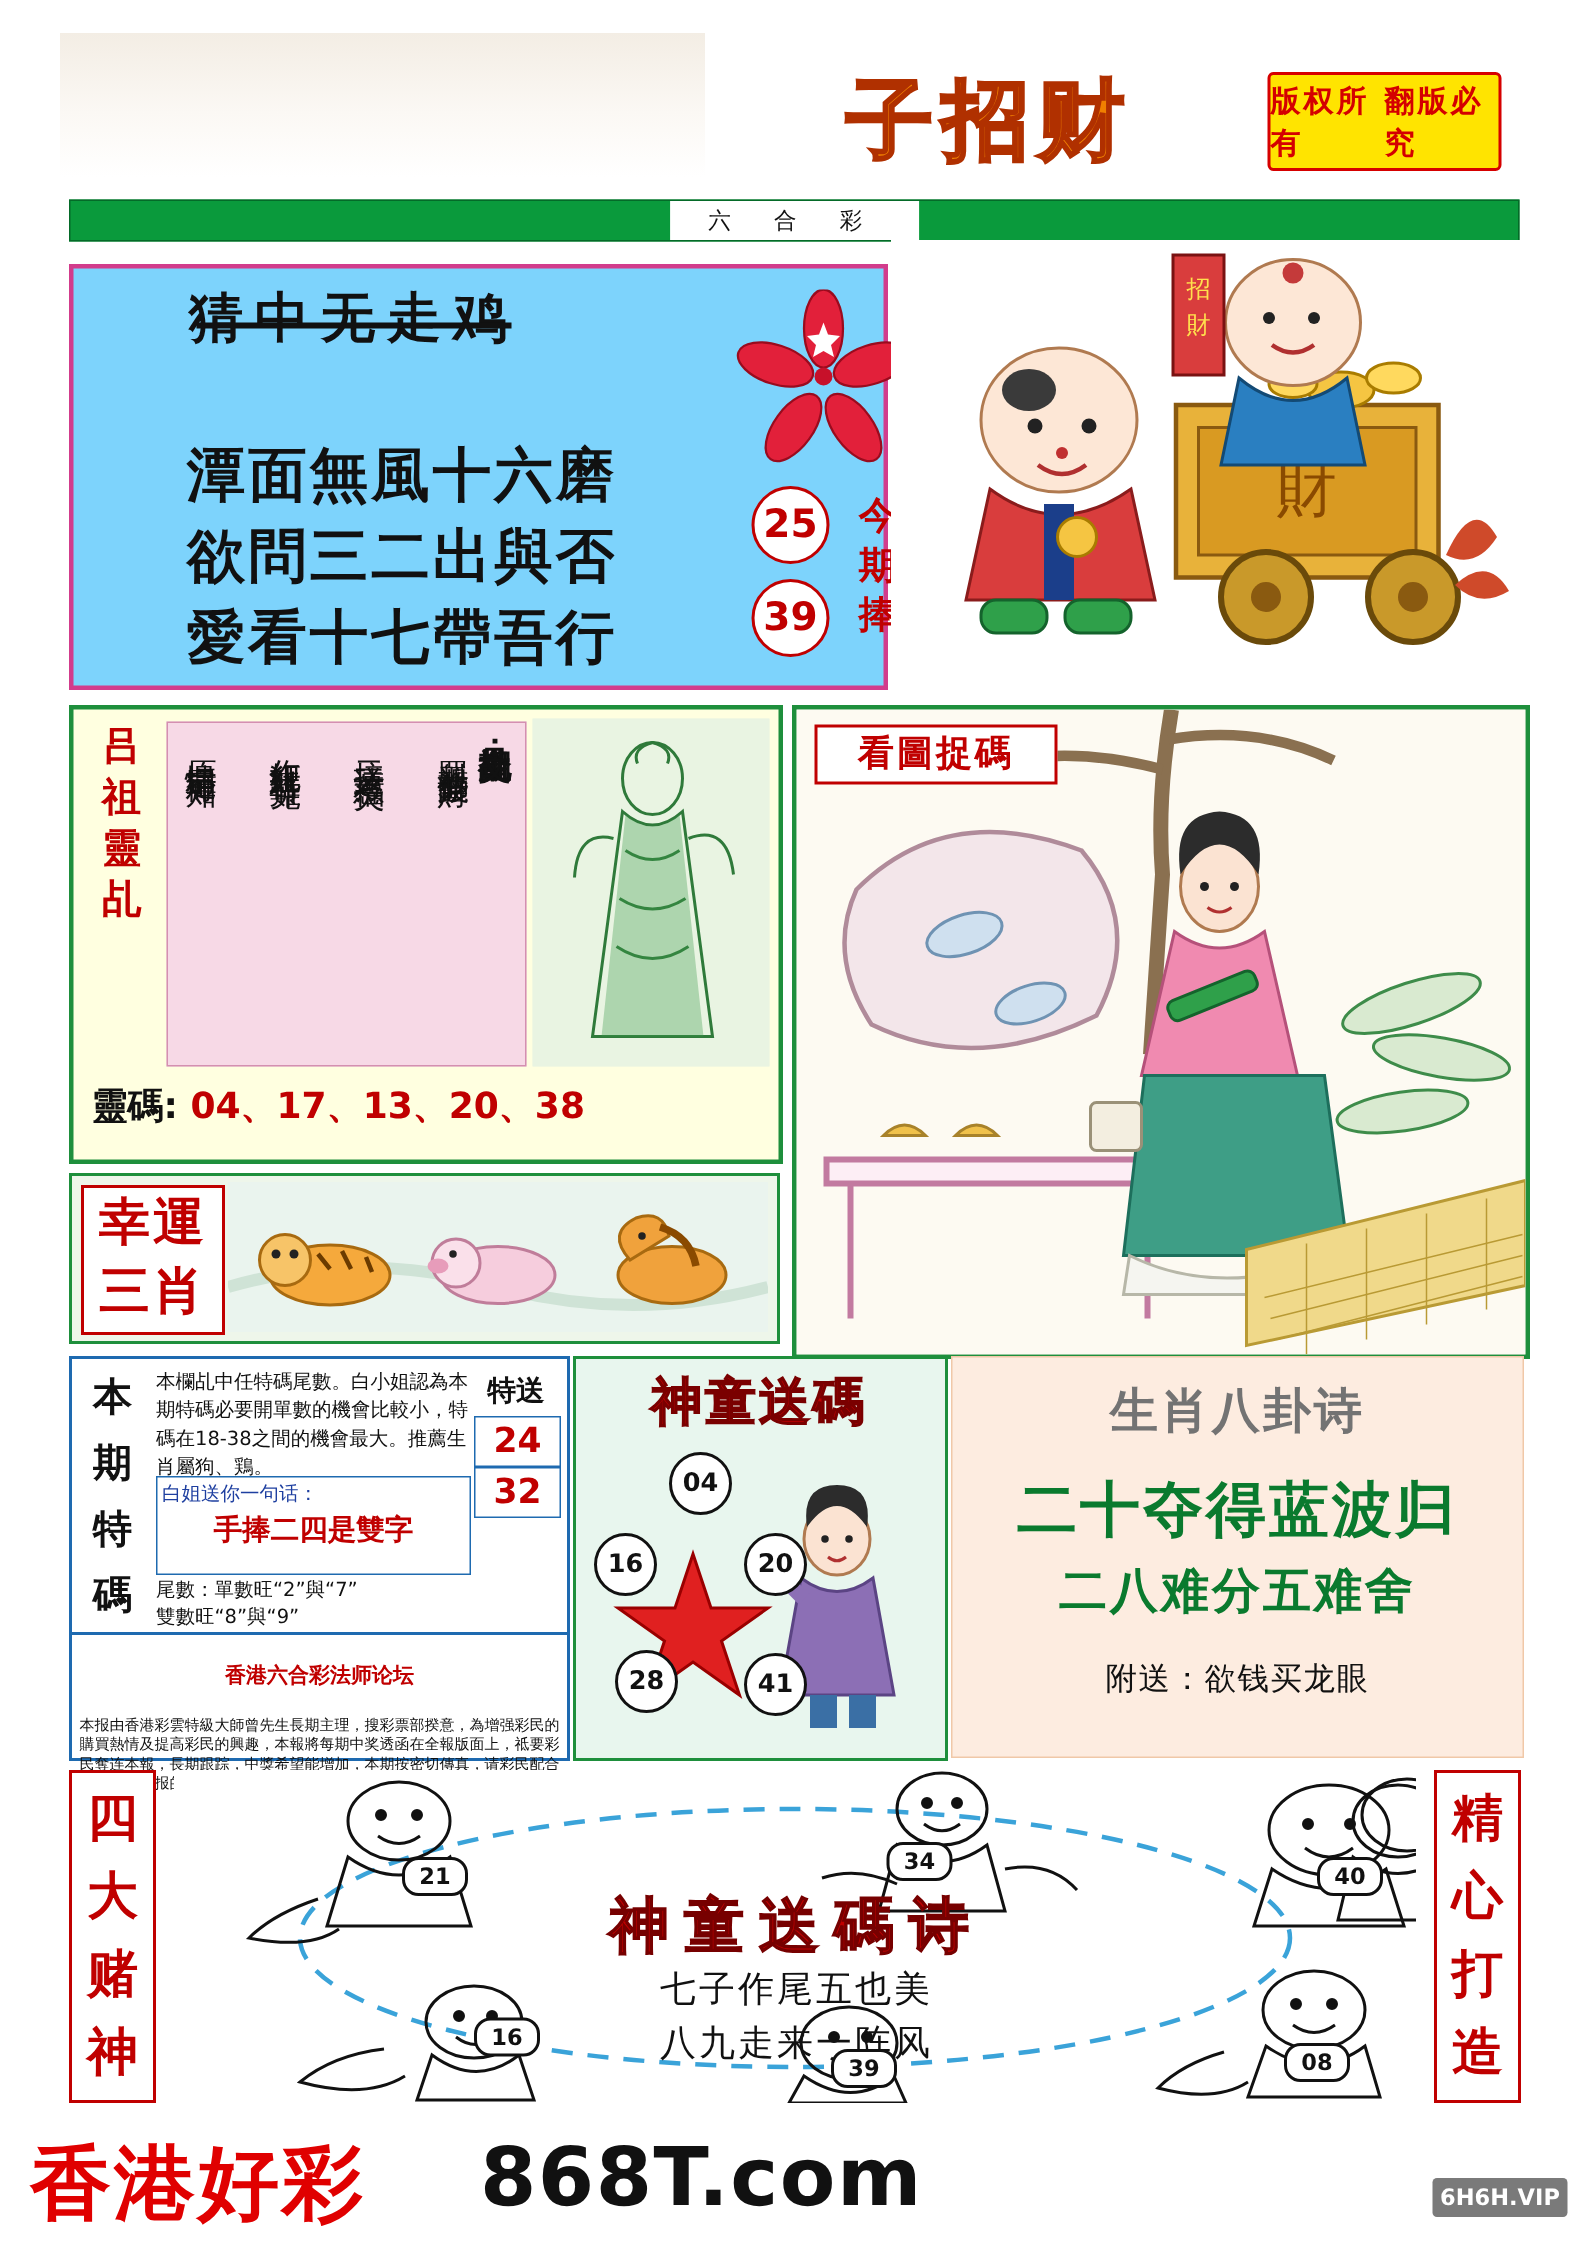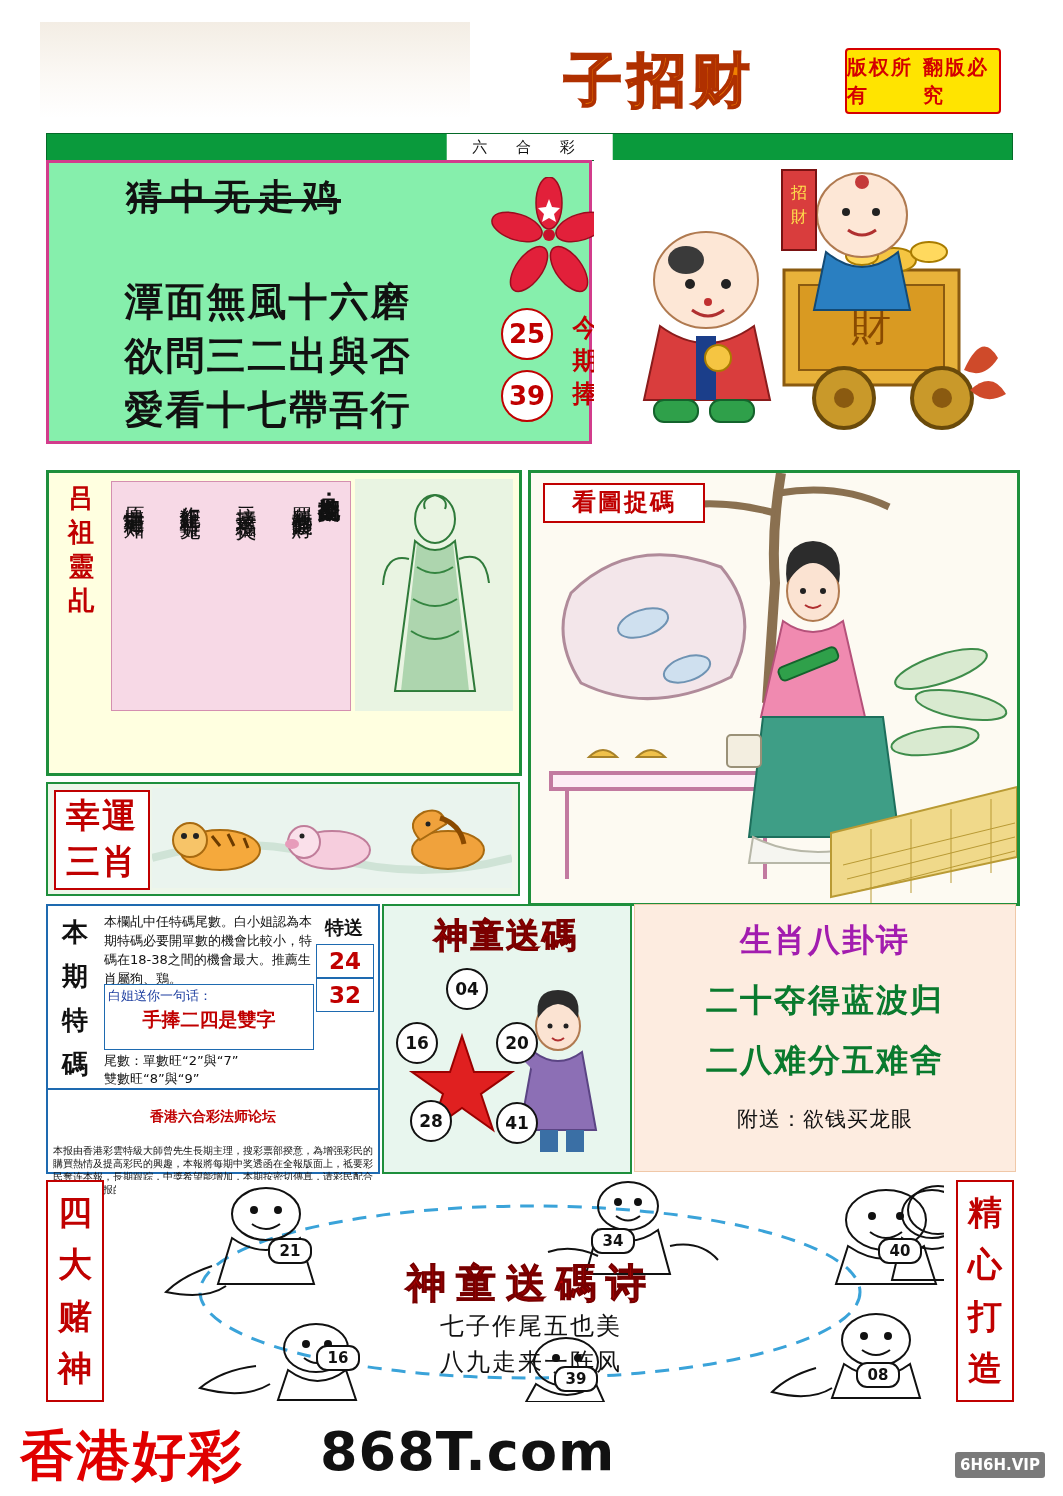--- a/index.html
+++ b/index.html
@@ -24,22 +24,22 @@
     border:2px solid #d60000;border-radius:4px;background:#ffe400;
     display:flex;flex-direction:row;justify-content:center;align-items:center;}
   .stamp span{color:#d40000;font-size:20px;font-weight:bold;letter-spacing:2px;line-height:28px;}
   .greenbar{position:absolute;left:46px;top:133px;width:965px;height:26px;
     background:#0a9a3c;border:1px solid #046a28;}
   .greenbar .lbl{position:absolute;left:50%;top:0;transform:translateX(-50%);
     background:#ffffff;color:#111;font-size:15px;letter-spacing:12px;
     padding:3px 26px;height:20px;line-height:20px;}
 
   
-  .poembox{position:absolute;left:46px;top:160px;width:540px;height:278px;
-    border:3px solid #d23c8c;background:#86efac;}
+  .poembox{position:absolute;left:46px;top:176px;width:540px;height:278px;
+    border:3px solid #d23c8c;background:#7dd3fc;}
   .poem-title{position:absolute;left:22px;top:10px;width:330px;height:48px;
     font-size:36px;font-weight:bold;color:#111;letter-spacing:8px;text-align:center;
     line-height:48px;}
   .poem-title .strike{position:absolute;left:60px;top:26px;width:210px;height:4px;background:#111;}
   .poem-line{position:absolute;left:14px;width:410px;height:50px;
     font-size:39px;font-weight:bold;color:#111;letter-spacing:2px;line-height:50px;text-align:center;}
   .pl1{top:60px;} .pl2{top:114px;} .pl3{top:168px;} .pl4{top:222px;}
   .flower{position:absolute;left:440px;top:14px;width:120px;height:120px;}
   .numcol{position:absolute;left:452px;top:145px;width:50px;height:110px;}
   .numcirc{width:48px;height:48px;border:2px solid #c00000;border-radius:50%;
@@ -117,22 +117,22 @@
     -webkit-text-stroke:1px #7a0000;}
   .st-art{position:absolute;left:4px;top:54px;width:236px;height:206px;}
   .ball{position:absolute;width:38px;height:38px;border-radius:50%;border:2px solid #111;
     background:#ffffff;color:#111;font-size:17px;font-weight:bold;
     display:flex;align-items:center;justify-content:center;}
 
   
   .sxbox{position:absolute;left:634px;top:904px;width:380px;height:266px;
     background:#fdece0;border:1px solid #f0c8a8;}
   .sx-l1{position:absolute;left:0;top:14px;width:380px;text-align:center;font-size:32px;
-    font-weight:bold;color:#a21caf;letter-spacing:2px;}
-  .sx-l2{position:absolute;left:0;top:74px;width:380px;text-align:center;font-size:32px;
+    font-weight:bold;color:#737373;letter-spacing:2px;}
+  .sx-l2{position:absolute;left:0;top:74px;width:380px;text-align:center;font-size:40px;
     font-weight:bold;color:#0a7a2e;letter-spacing:2px;}
   .sx-l3{position:absolute;left:0;top:134px;width:380px;text-align:center;font-size:32px;
     font-weight:bold;color:#0a7a2e;letter-spacing:2px;}
   .sx-l4{position:absolute;left:0;top:200px;width:380px;text-align:center;font-size:21px;
     color:#111;letter-spacing:1px;}
 
   
   .bottom{position:absolute;left:46px;top:1180px;width:968px;height:230px;}
   .side-lbl{position:absolute;top:0;width:58px;height:222px;border:2px solid #c00000;
     background:#ffffff;color:#c00000;font-size:34px;font-weight:bold;text-align:center;
@@ -283,20 +283,24 @@
           <path d="M80 16 q-14 4 -10 14 M80 16 q14 4 10 14"></path>
           <path d="M104 80 q26 -10 30 24"></path>
           <path d="M54 80 q-24 -6 -26 26"></path>
         </g>
         <g fill="#3f9a4c" opacity="0.35">
           <path d="M62 64 q18 16 36 0 l16 148 -68 0z"></path>
         </g>
       </svg>
     </div>
 
+    <div class="lingma">
+      <b>靈碼:</b>
+      <span>04、17、13、20、38</span>
+    </div>
   </div>
 
   <div class="pic-right">
     <div class="pic-right-label">看圖捉碼</div>
     <svg viewBox="0 0 486 430" width="486" height="430">
       <rect width="486" height="430" fill="#fdfaf2"></rect>
 
       <path d="M250 0 q-10 60 -6 110 q-4 60 -8 120" stroke="#8a7050" stroke-width="10" fill="none"></path>
       <path d="M244 40 q-60 -16 -110 -4" stroke="#8a7050" stroke-width="7" fill="none"></path>
       <path d="M248 20 q60 -10 110 14" stroke="#8a7050" stroke-width="7" fill="none"></path>

